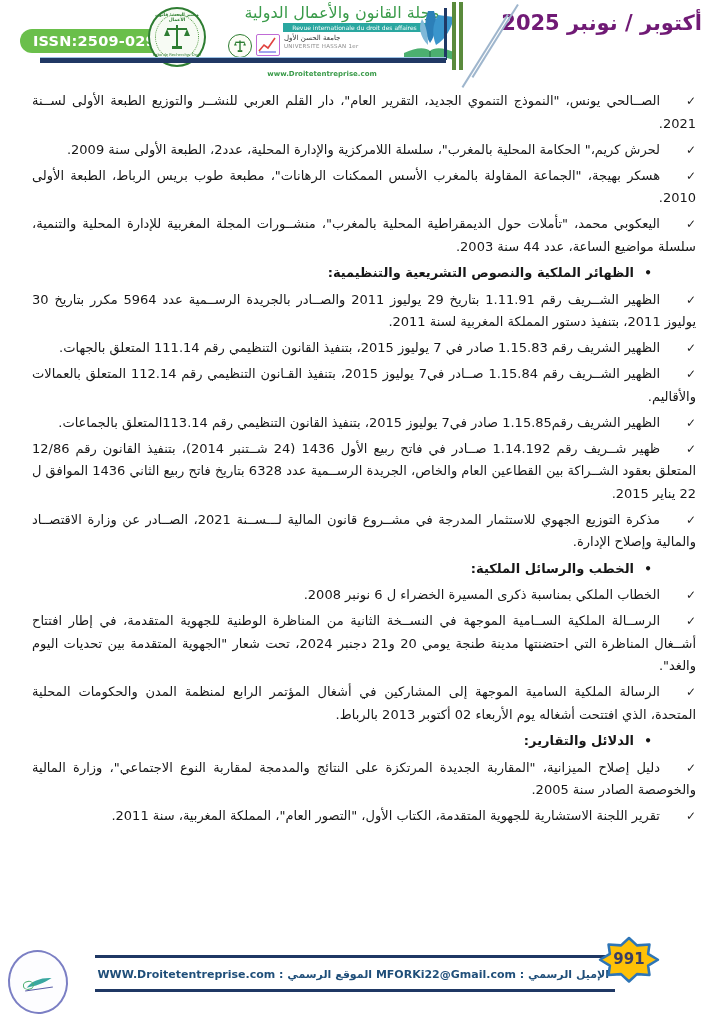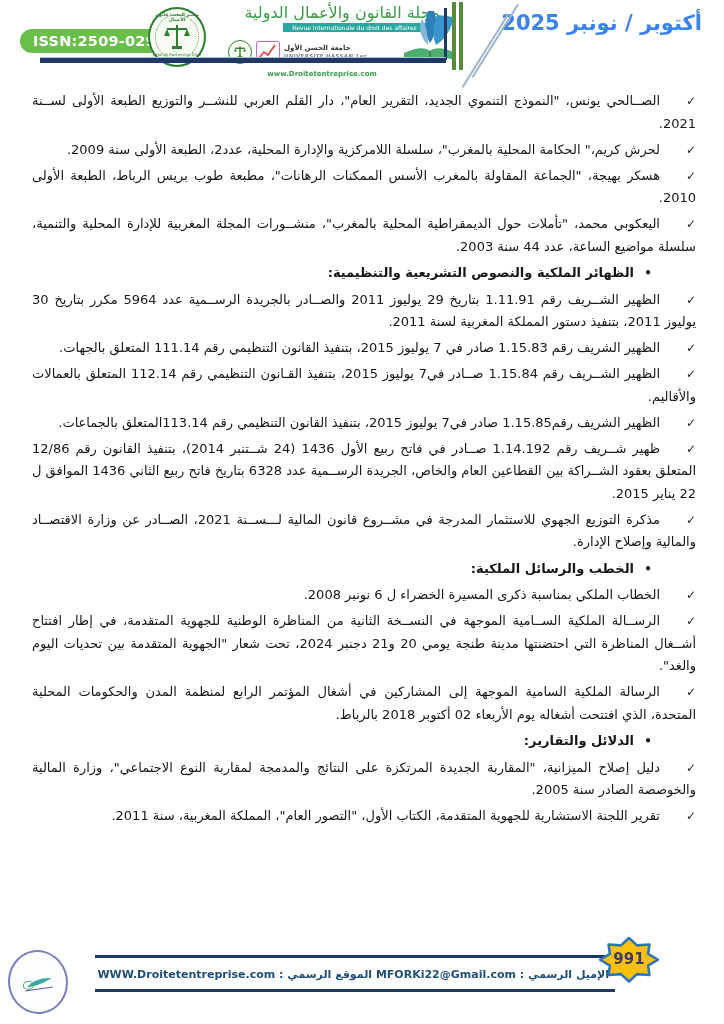--- a/index.html
+++ b/index.html
@@ -16,38 +16,38 @@
 
   .lab-logo { position:absolute; left:148px; top:7px; width:58px; height:60px; border-radius:50%;
     border:2px solid #2e7d32; background:#f7fbf4; display:flex; align-items:center; justify-content:center; }
   .lab-logo .ring { position:absolute; inset:5px; border:1px dotted #4f9a3f; border-radius:50%; }
   .lab-logo .arc-txt { position:absolute; top:3px; width:100%; text-align:center; font-size:4.5px; color:#2e7d32; font-weight:bold; }
   .lab-logo .arc-txt2 { position:absolute; bottom:3px; width:100%; text-align:center; font-size:3.8px; color:#2e7d32; }
 
   .journal-logo { position:absolute; left:228px; top:3px; width:228px; height:72px; }
   .jname { color:#3a9b4a; font-weight:normal; font-size:16px; text-align:center; white-space:nowrap; }
   .jbanner { background:#2aa7a0; color:#ffffff; font-size:6px; text-align:center; margin:1px 30px 2px 55px; padding:1px 0; white-space:nowrap; overflow:hidden; }
-  .jrow { display:flex; align-items:center; gap:4px; height:36px; padding-right:48px;font-weight:bold; }
+  .jrow { display:flex; gap:4px; height:36px; padding-right:48px; }
   .mini-circle { width:24px; height:24px; border-radius:50%; border:1.5px solid #2e7d32; background:#fdfdf6;
     display:flex; align-items:center; justify-content:center; flex:0 0 auto; }
   .chart-ico { width:24px; height:22px; background:#ffffff; border:1.5px solid #c06bd6; border-radius:2px; flex:0 0 auto; }
   .univ { font-size:6.5px; color:#444; line-height:1.35; white-space:nowrap; }
   .univ .u-ar { color:#333; font-size:7px; }
   .univ .u-fr { color:#8a8a8a; font-size:5.5px; letter-spacing:.3px; }
   .bird-book { position:absolute; right:-6px; top:6px; width:64px; height:62px; }
   .jsite { color:#3a9b4a; font-size:7px; font-weight:bold; margin-top:0; padding-right:40px; text-align:center; white-space:nowrap; }
 
   .vnavy  { position:absolute; left:444px; top:8px;  width:3px;  height:52px; background:#203864; }
   .vgreen1{ position:absolute; left:452px; top:2px;  width:3.5px; height:68px; background:#5a8a3c; }
   .vgreen2{ position:absolute; left:459px; top:2px;  width:3.5px; height:68px; background:#5a8a3c; }
 
   .issue-block { position:absolute; left:468px; top:6px; right:8px; direction:rtl; text-align:right; padding-right:14px; }
   .issue-line { font-size:17px; font-weight:bold; color:#2fa84f; white-space:nowrap; }
   .issue-line .num { color:#f2a71b; font-size:18px; }
-  .date-line { font-size:21px; font-weight:bold; color:#3b82f6; margin-top:5px; white-space:nowrap; }
+  .date-line { font-size:21px; font-weight:bold; color:#701a75; margin-top:5px; white-space:nowrap; }
   .diag1, .diag2 { position:absolute; width:86px; height:1.5px; background:#9fb6cd; transform:rotate(-58deg); }
   .diag1 { left:-16px; top:34px; }
   .diag2 { left:-26px; top:44px; }
 
   
   .content { position:absolute; top:90px; left:0; width:724px; direction:rtl; text-align:justify;
     padding:0 28px 0 32px; color:#171717; font-size:13px; line-height:22.5px; }
   .ref { margin-bottom:3.5px; }
   .ref .marker { display:inline-block; width:36px; font-size:12px; color:#222; }
   .section { font-weight:bold; padding-right:44px; margin:4px 0 4px; }
@@ -151,21 +151,21 @@
       <p class="item section"><span class="marker">•</span><span class="txt">الظهائر الملكية والنصوص التشريعية والتنظيمية:</span></p>
       <p class="item ref"><span class="marker">✓</span><span class="txt">الظهير الشــريف رقم 1.11.91 بتاريخ 29 يوليوز 2011 والصــادر بالجريدة الرســمية عدد 5964 مكرر بتاريخ 30 يوليوز 2011، بتنفيذ دستور المملكة  المغربية لسنة 2011.</span></p>
       <p class="item ref"><span class="marker">✓</span><span class="txt">الظهير الشريف رقم 1.15.83 صادر في 7 يوليوز 2015، بتنفيذ القانون التنظيمي رقم 111.14 المتعلق بالجهات.</span></p>
       <p class="item ref"><span class="marker">✓</span><span class="txt">الظهير الشــريف رقم 1.15.84 صــادر في7 يوليوز 2015، بتنفيذ القـانون التنظيمي رقم 112.14 المتعلق بالعمالات والأقاليم.</span></p>
       <p class="item ref"><span class="marker">✓</span><span class="txt">الظهير الشريف رقم1.15.85 صادر في7 يوليوز 2015، بتنفيذ القانون التنظيمي رقم 113.14المتعلق بالجماعات.</span></p>
       <p class="item ref"><span class="marker">✓</span><span class="txt">ظهير شــريف رقم 1.14.192 صــادر في فاتح ربيع الأول 1436 (24 شــتنبر 2014)، بتنفيذ القانون رقم 12/86 المتعلق بعقود الشــراكة بين القطاعين العام والخاص، الجريدة الرســمية عدد 6328 بتاريخ فاتح ربيع الثاني 1436 الموافق ل 22 يناير 2015.</span></p>
       <p class="item ref"><span class="marker">✓</span><span class="txt">مذكرة التوزيع الجهوي للاستثمار المدرجة في مشــروع قانون المالية لـــســنة 2021، الصــادر عن وزارة الاقتصــاد والمالية وإصلاح الإدارة.</span></p>
       <p class="item section"><span class="marker">•</span><span class="txt">الخطب والرسائل الملكية:</span></p>
       <p class="item ref"><span class="marker">✓</span><span class="txt">الخطاب الملكي بمناسبة ذكرى المسيرة الخضراء ل 6 نونبر 2008.</span></p>
       <p class="item ref"><span class="marker">✓</span><span class="txt">الرســالة الملكية الســامية الموجهة في النســخة الثانية من المناظرة الوطنية للجهوية المتقدمة، في إطار افتتاح أشــغال المناظرة التي احتضنتها مدينة طنجة يومي 20 و21 دجنبر 2024، تحت شعار "الجهوية المتقدمة بين تحديات اليوم والغد".</span></p>
-      <p class="item ref"><span class="marker">✓</span><span class="txt">الرسالة الملكية السامية الموجهة إلى المشاركين في أشغال المؤتمر الرابع لمنظمة المدن والحكومات المحلية المتحدة، الذي افتتحت أشغاله يوم الأربعاء 02 أكتوبر 2018 بالرباط.</span></p>
+      <p class="item ref"><span class="marker">✓</span><span class="txt">الرسالة الملكية السامية الموجهة إلى المشاركين في أشغال المؤتمر الرابع لمنظمة المدن والحكومات المحلية المتحدة، الذي افتتحت أشغاله يوم الأربعاء 02 أكتوبر 2013 بالرباط.</span></p>
       <p class="item section"><span class="marker">•</span><span class="txt">الدلائل والتقارير:</span></p>
       <p class="item ref"><span class="marker">✓</span><span class="txt">دليل إصلاح الميزانية، "المقاربة الجديدة المرتكزة على النتائج والمدمجة لمقاربة النوع الاجتماعي"، وزارة المالية والخوصصة الصادر سنة 2005.</span></p>
       <p class="item ref"><span class="marker">✓</span><span class="txt">تقرير اللجنة الاستشارية للجهوية المتقدمة، الكتاب الأول، "التصور العام"، المملكة المغربية، سنة 2011.</span></p>
     </main>
 
   <div class="stamp">
     <div class="s-inner">
       <svg width="40" height="20" viewBox="0 0 40 20">
         <path d="M8 14 C14 8 24 6 34 8 C26 12 16 14 8 14 Z" fill="#3aa7a0"></path>
         <ellipse cx="10" cy="12" rx="5" ry="4" fill="none" stroke="#4caf70" stroke-width="1"></ellipse>

